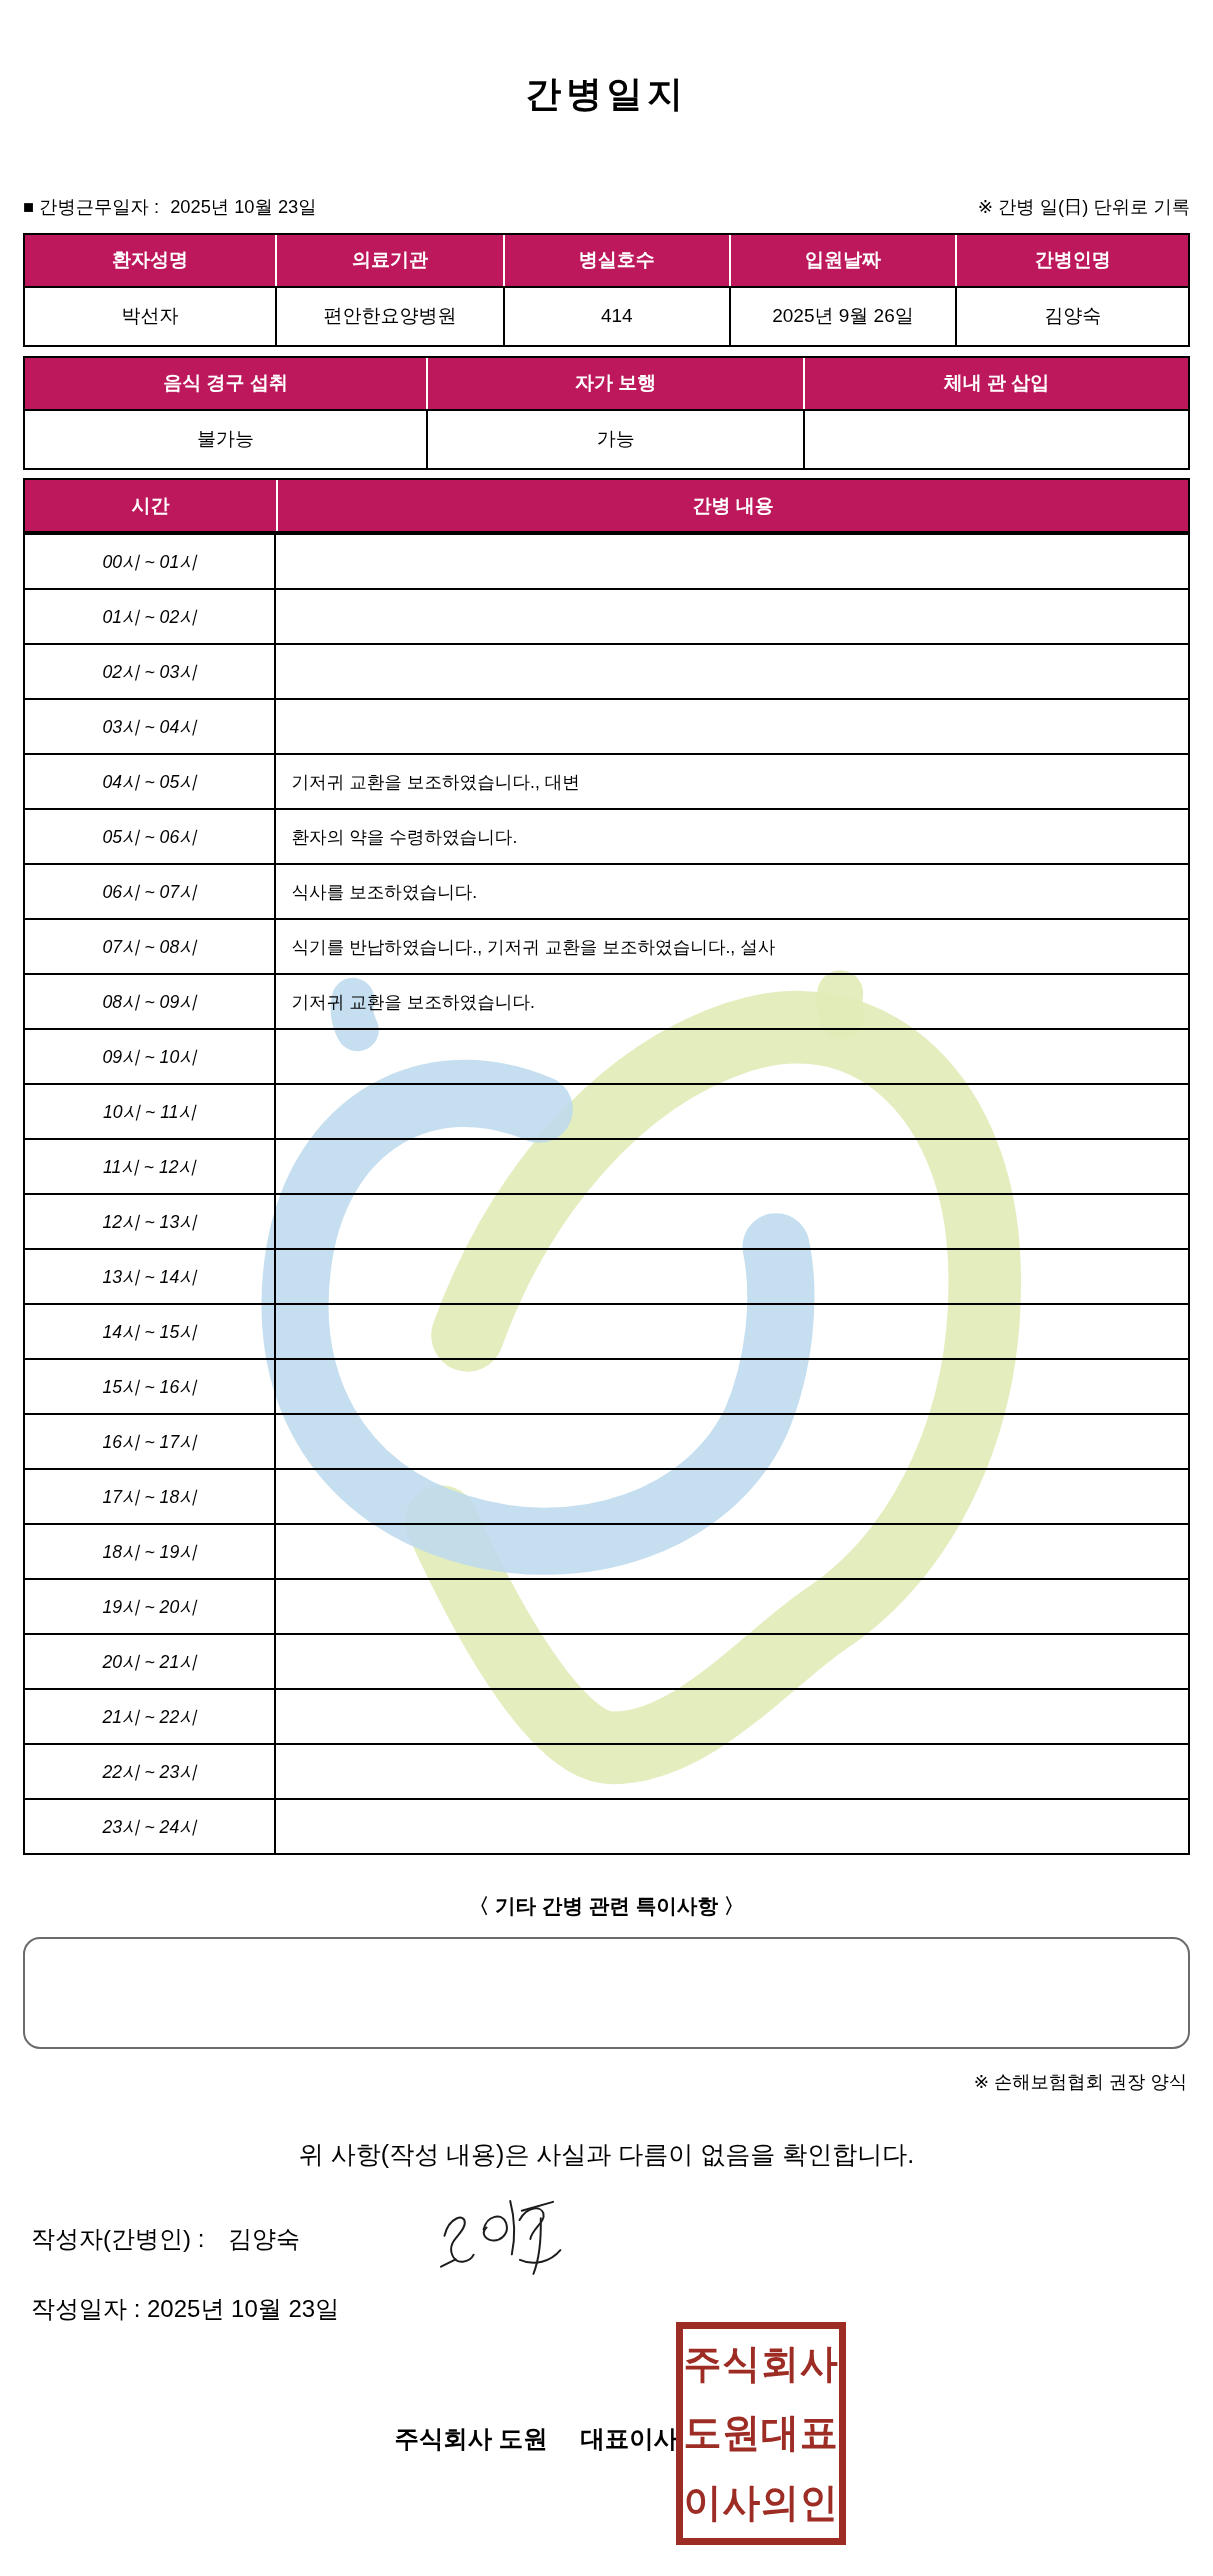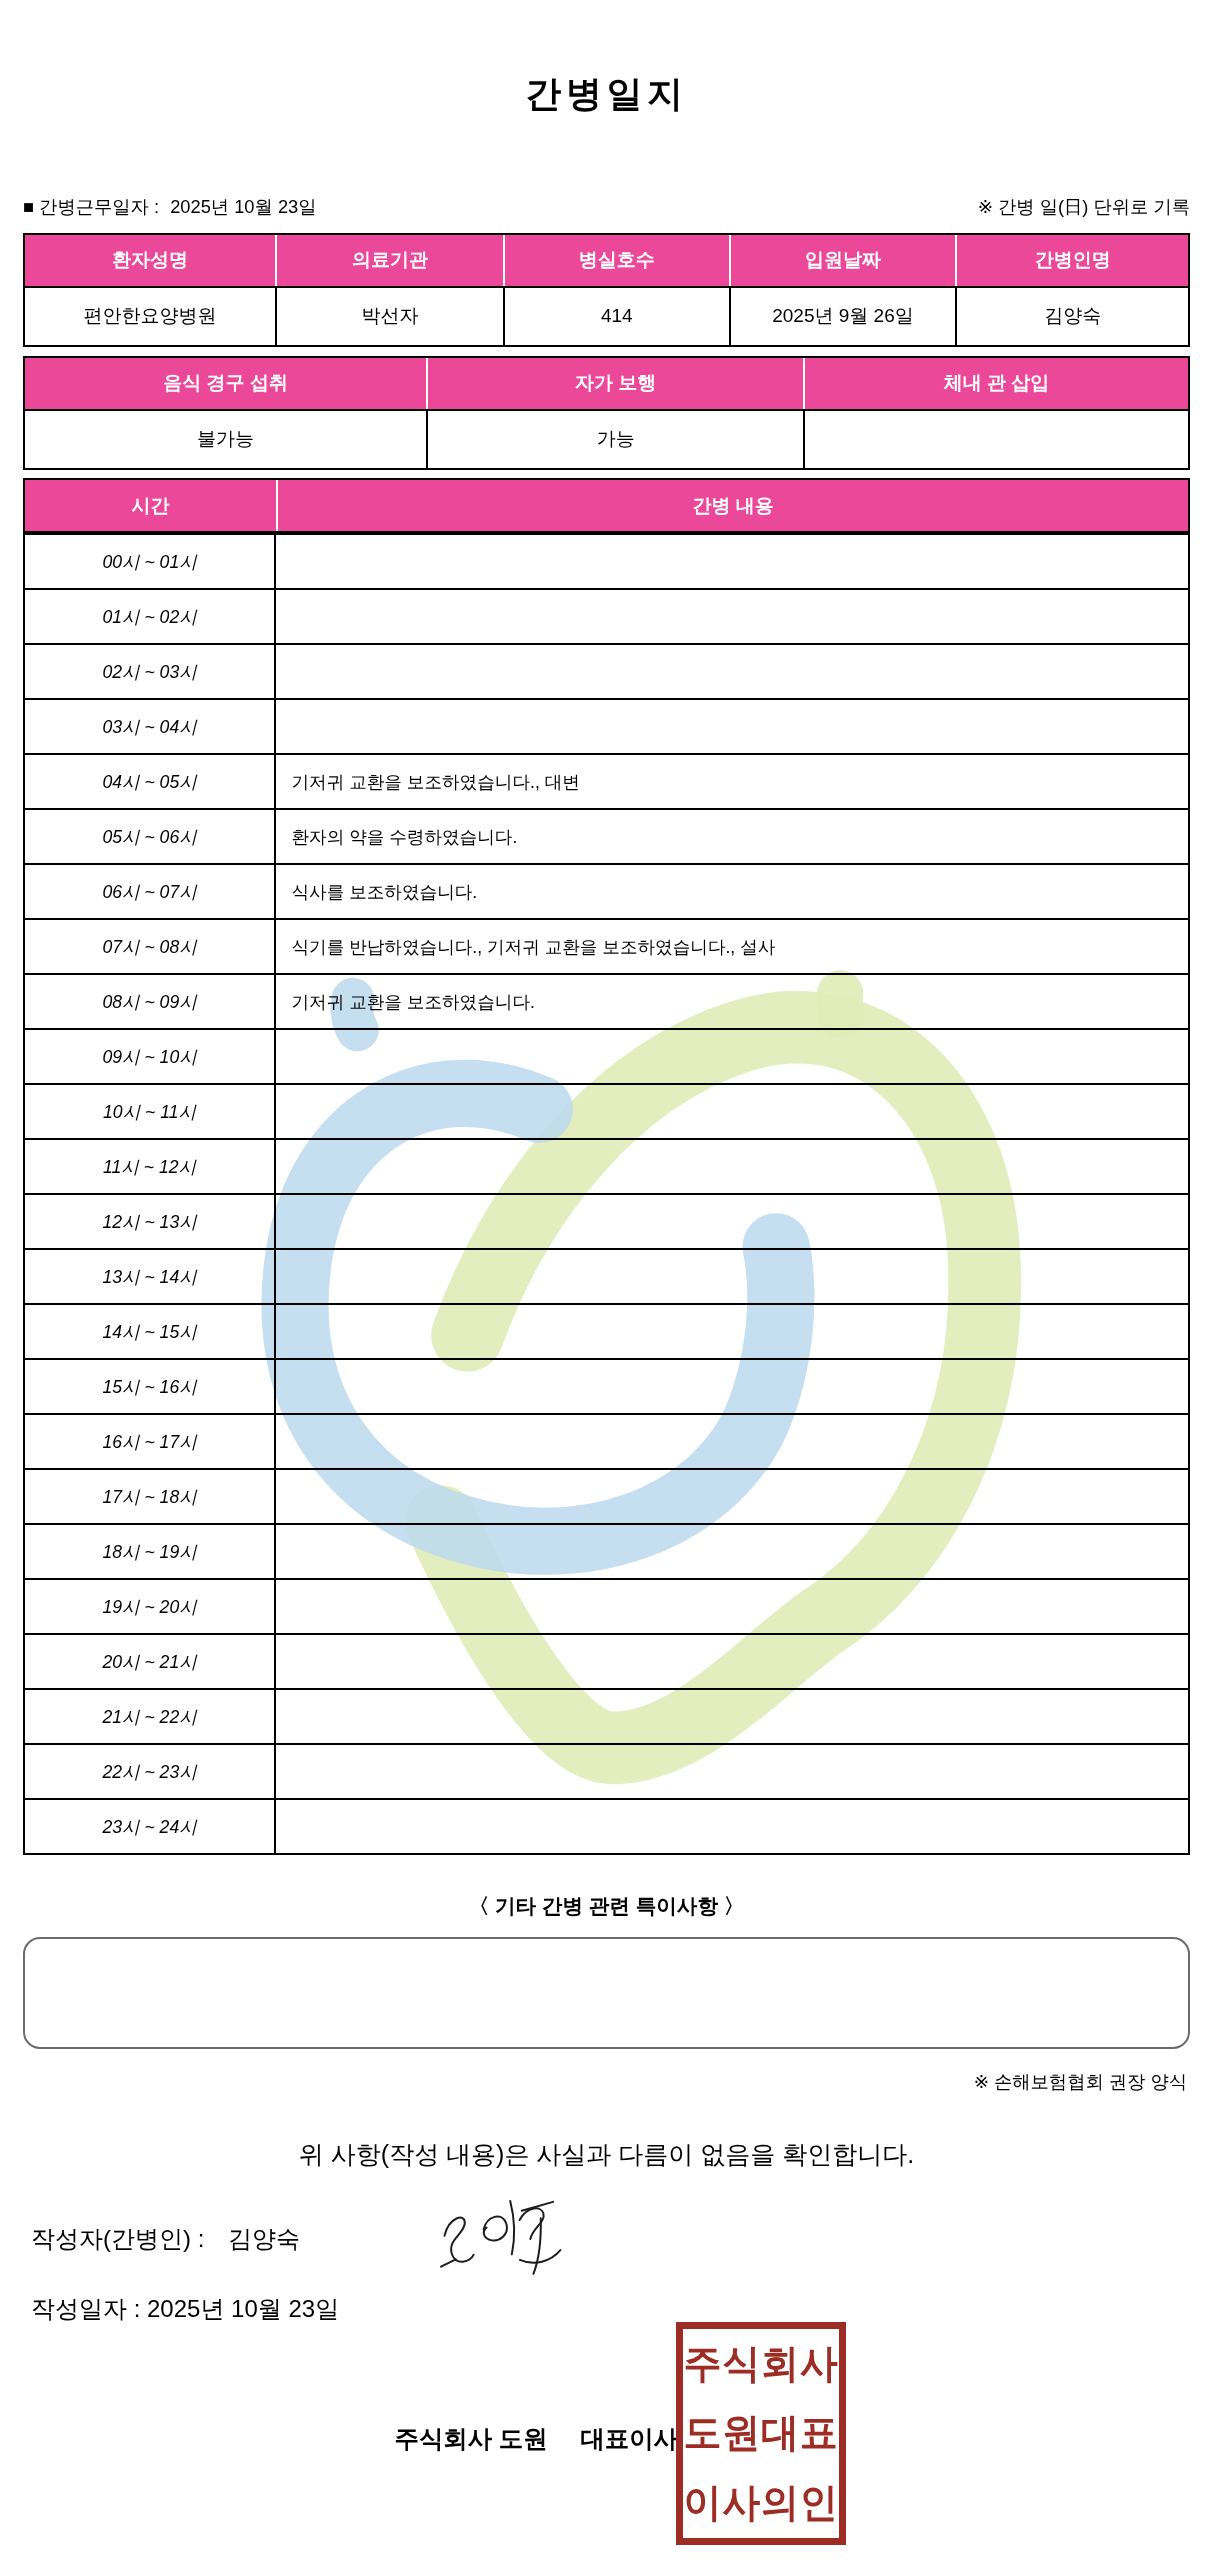--- a/index.html
+++ b/index.html
@@ -21,21 +21,21 @@
   }
   .meta-left span{margin-right:6.1px;}
 
   .tbl{margin:0 23px; border:2.3px solid #000;}
   .t1{margin-top:13.8px;}
   .trow{display:grid;}
   .cols5{grid-template-columns:21.5% 19.6% 19.4% 19.5% 20%;}
   .cols3{grid-template-columns:34.5% 32.4% 33.1%;}
   .cols2{grid-template-columns:21.6% 78.4%;}
   .hcell{
-    background:#ec4899; color:#fff; font-weight:bold; font-size:19px;
+    background:#be185d; color:#fff; font-weight:bold; font-size:19px;
     display:flex; align-items:center; justify-content:center; height:51px;
   }
   .hcell + .hcell{border-left:2.3px solid #fff;}
   .hrow{border-bottom:2.3px solid #000;}
   .vcell{
     font-size:19px; display:flex; align-items:center; justify-content:center;
     height:57px; background:transparent;
   }
   .vcell + .vcell{border-left:2.3px solid #000;}
   .t2{margin-top:9.2px;}
@@ -106,22 +106,22 @@
 
     <div class="tbl t1">
       <div class="trow cols5 hrow">
         <div class="hcell">환자성명</div>
         <div class="hcell">의료기관</div>
         <div class="hcell">병실호수</div>
         <div class="hcell">입원날짜</div>
         <div class="hcell">간병인명</div>
       </div>
       <div class="trow cols5">
+        <div class="vcell">박선자</div>
         <div class="vcell">편안한요양병원</div>
-        <div class="vcell">박선자</div>
         <div class="vcell">414</div>
         <div class="vcell">2025년 9월 26일</div>
         <div class="vcell">김양숙</div>
       </div>
     </div>
 
     <div class="tbl t2">
       <div class="trow cols3 hrow">
         <div class="hcell">음식 경구 섭취</div>
         <div class="hcell">자가 보행</div>

